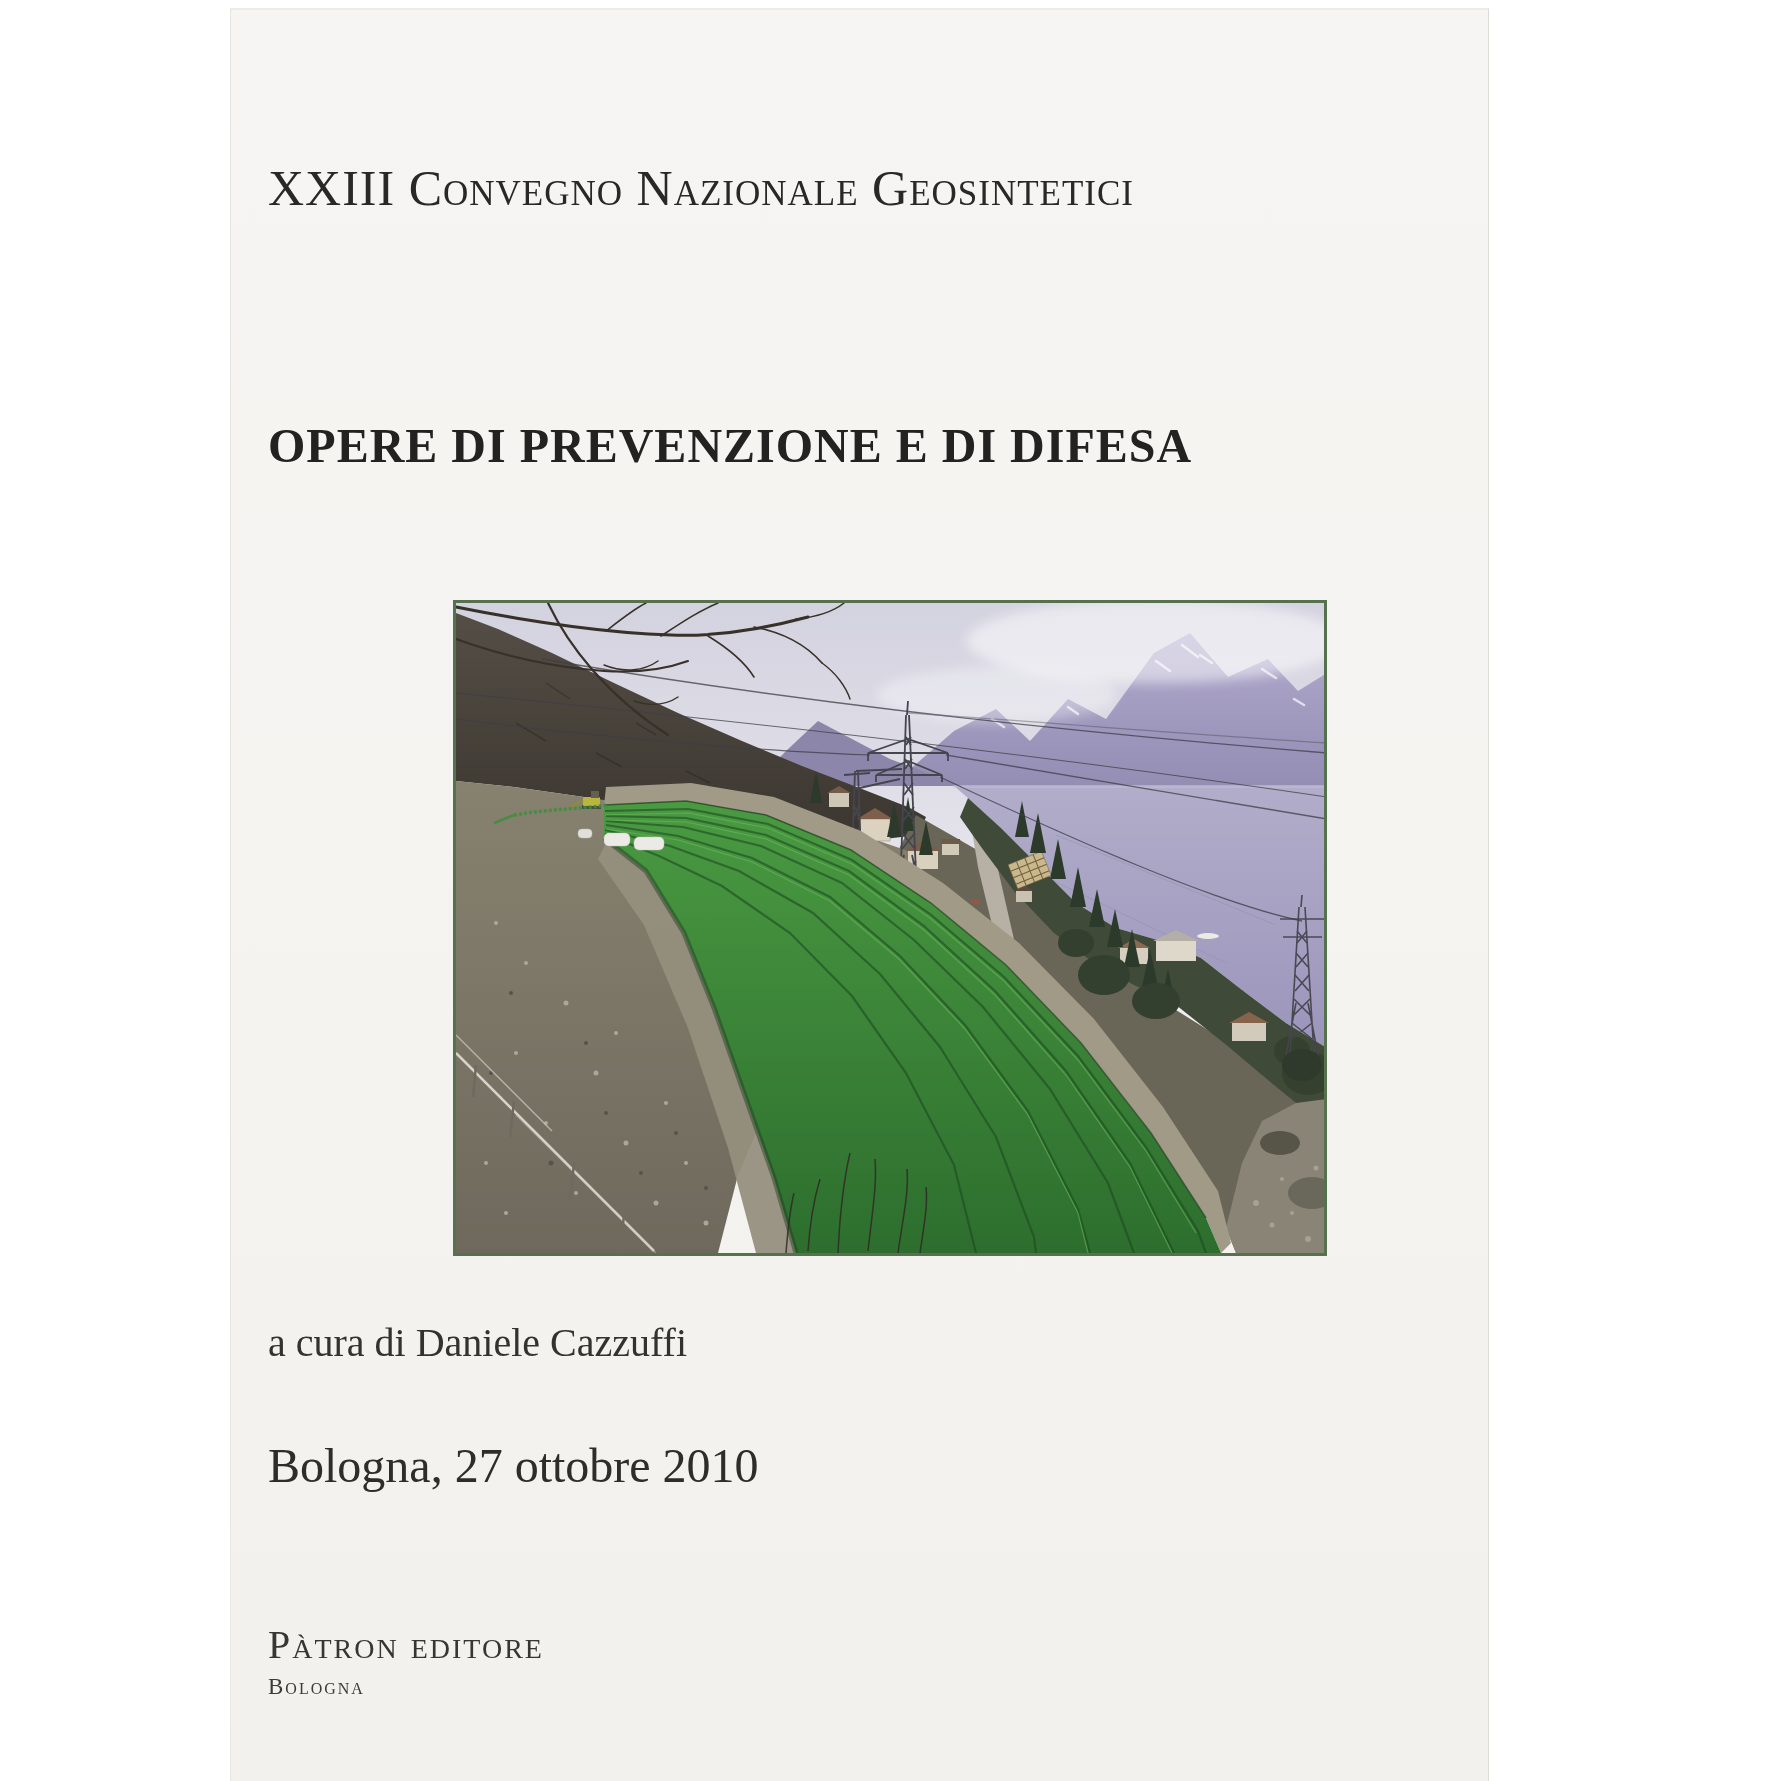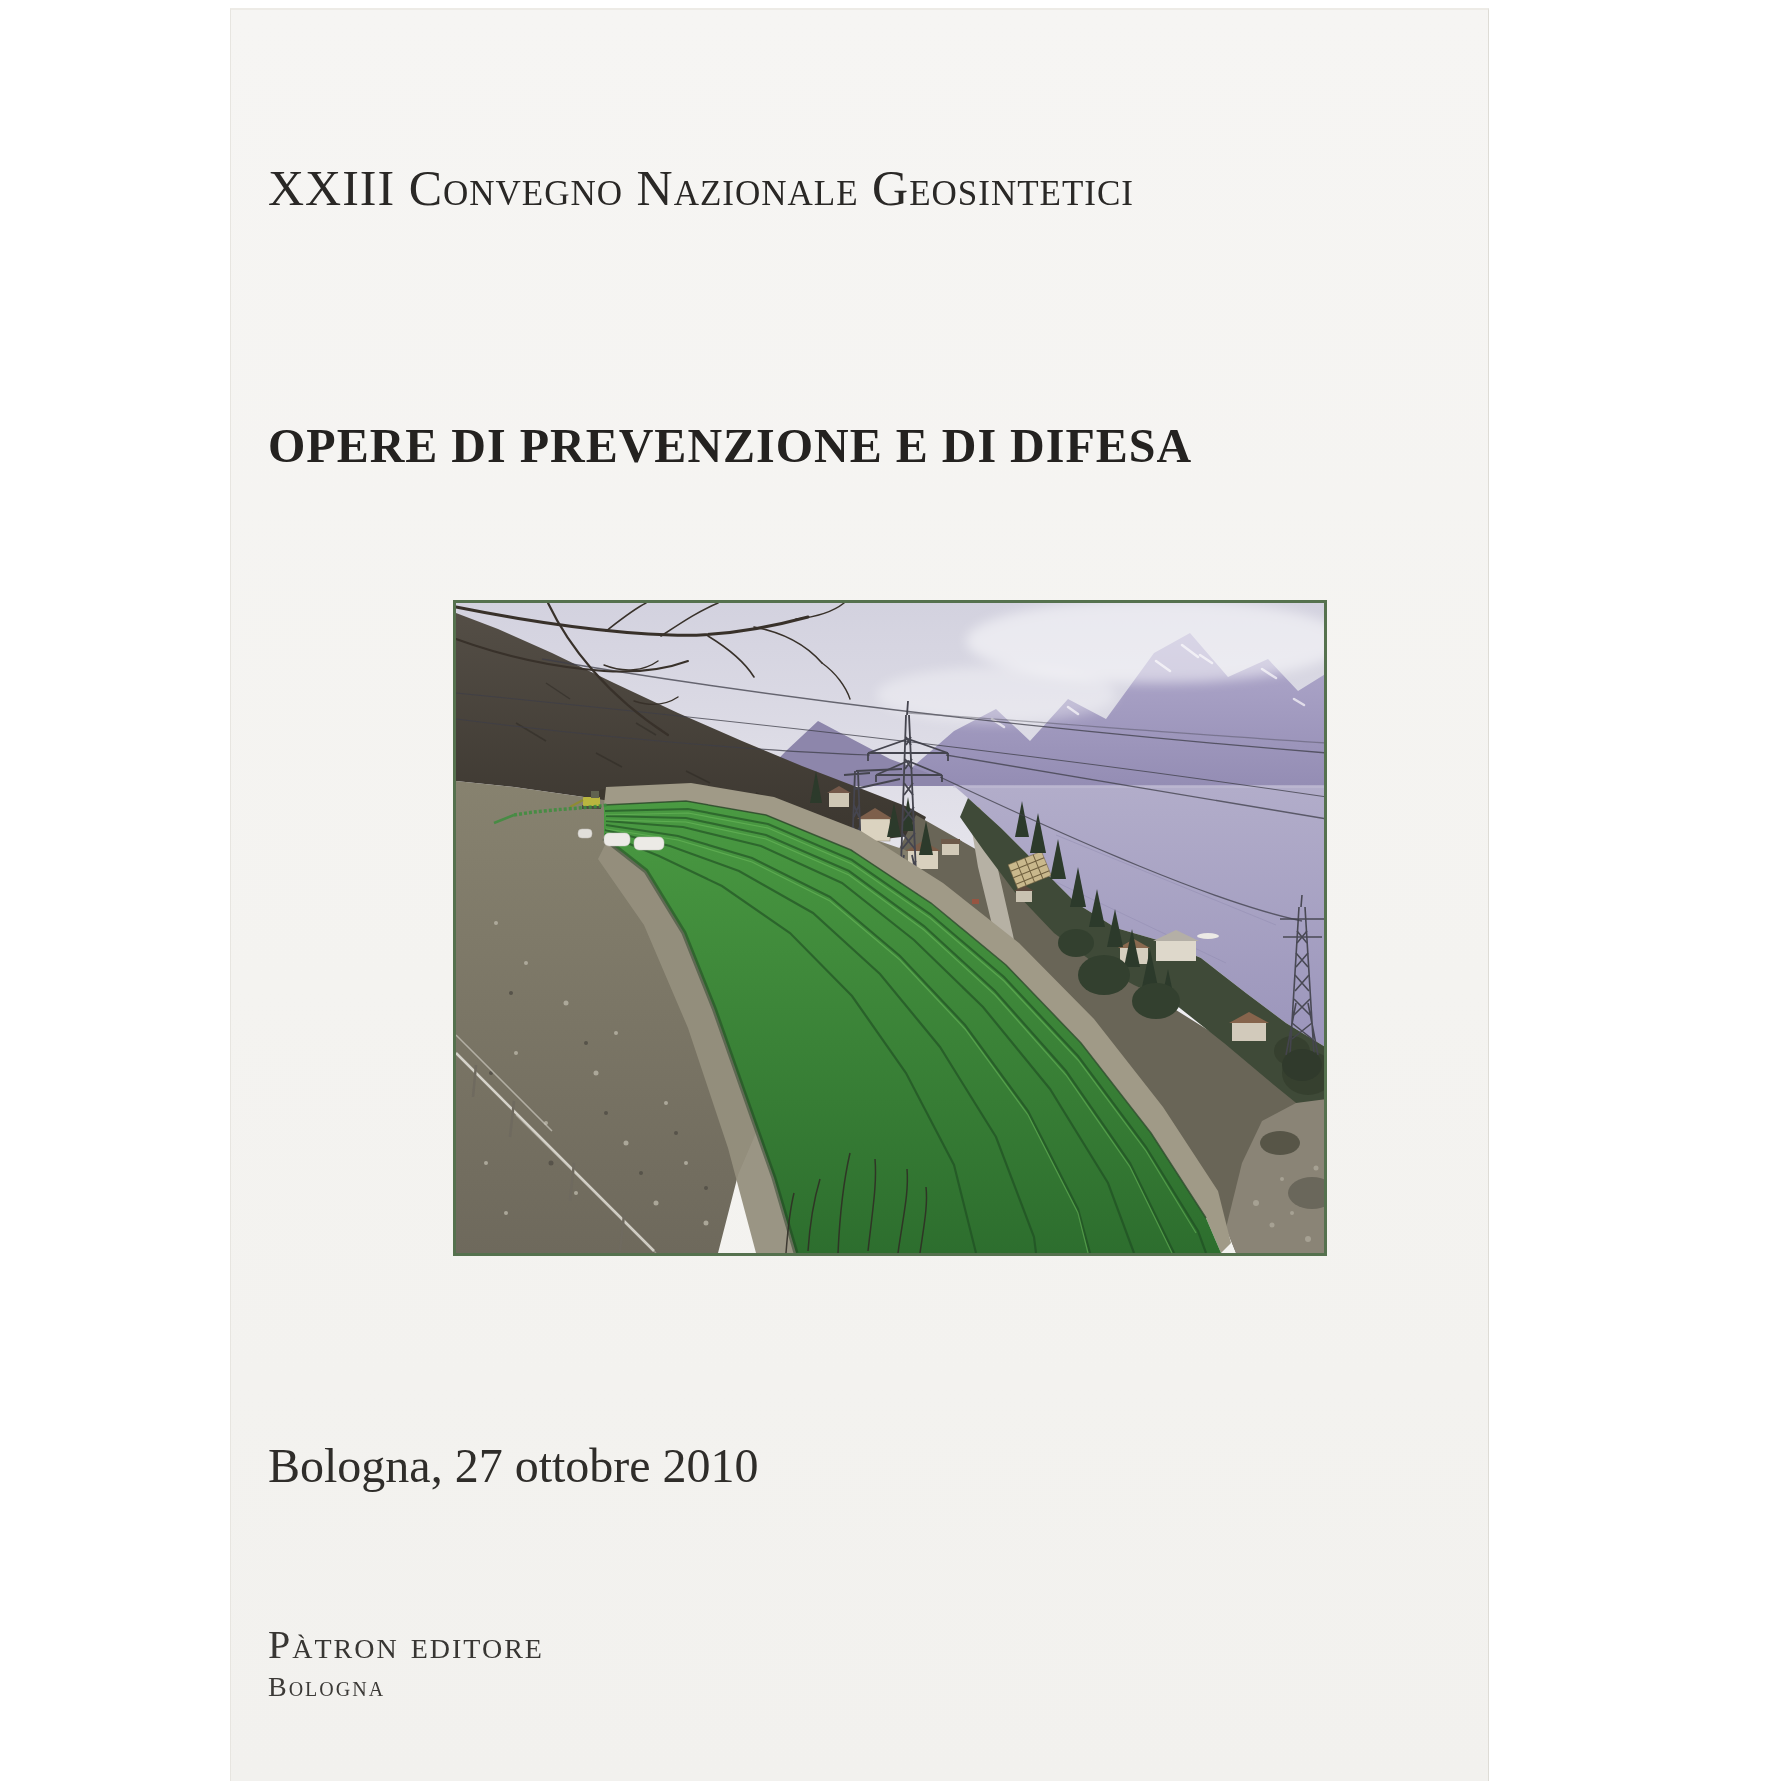--- a/index.html
+++ b/index.html
@@ -31,21 +31,21 @@
   }
   .photo-frame svg{display:block;}
   .editor-line{ top:1310px;font-size:40px;line-height:46px;color:#34322f; }
   .event-line{ top:1397px;font-size:48px;line-height:54px;color:#2f2d2a;margin-top:32px; }
   .publisher-block{ top:1612px; }
   .publisher-name{
     font-size:40px;line-height:46px;font-variant:small-caps;
     letter-spacing:2px;color:#383633;
   }
   .publisher-city{
-    font-size:28px;line-height:34px;font-variant:small-caps;
+    font-size:23px;line-height:34px;font-variant:small-caps;
     letter-spacing:2px;color:#3c3a37;margin-top:2px;
   }
 </style>
 </head>
 <body>
 
 <div class="book">
 
   <div class="center-line conf-header">XXIII Convegno Nazionale Geosintetici</div>
 
@@ -319,20 +319,21 @@
           <path d="M352,648 C354,618 358,596 364,576"></path>
           <path d="M464,650 C468,622 472,602 470,584"></path>
           <path d="M330,650 C332,624 334,606 338,590"></path>
         </g>
       </g>
 
       <rect x="1.5" y="1.5" width="871" height="653" fill="none" stroke-width="3" stroke="#55714e"></rect>
     </svg>
   </div>
 
+  <div class="center-line editor-line">a cura di Daniele Cazzuffi</div>
 
   <div class="center-line event-line">Bologna, 27 ottobre 2010</div>
 
   <div class="center-line publisher-block">
     <div class="publisher-name">Pàtron editore</div>
     <div class="publisher-city">Bologna</div>
   </div>
 
 </div>
 

